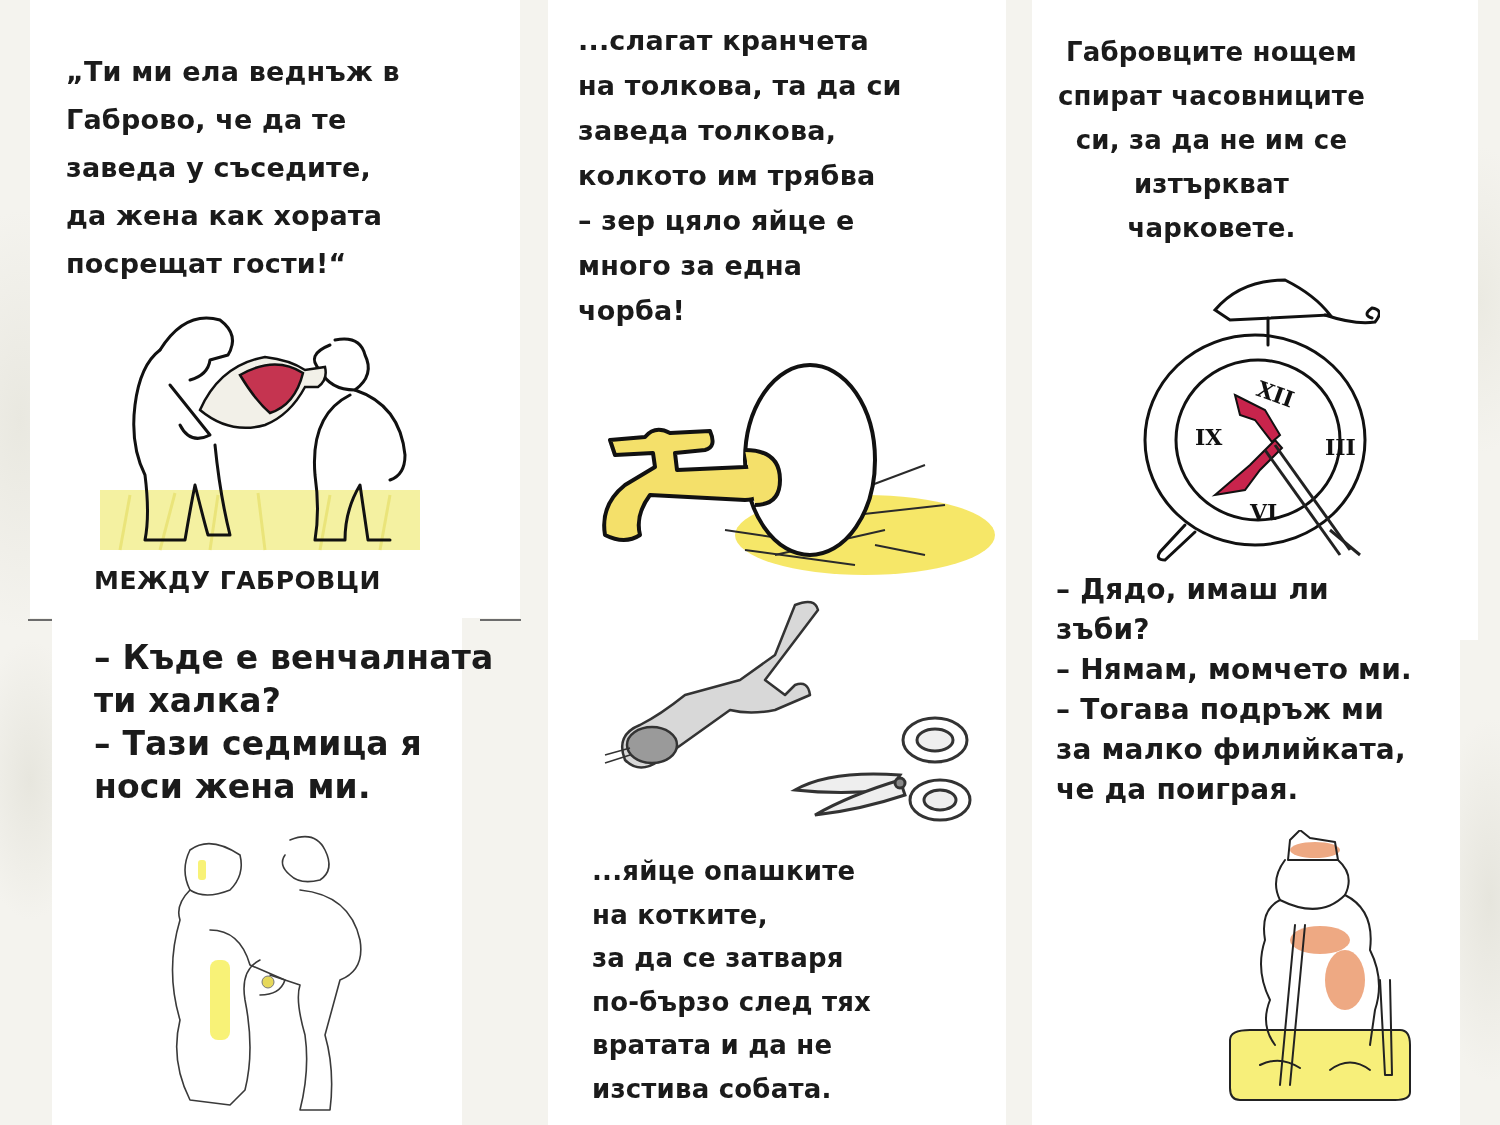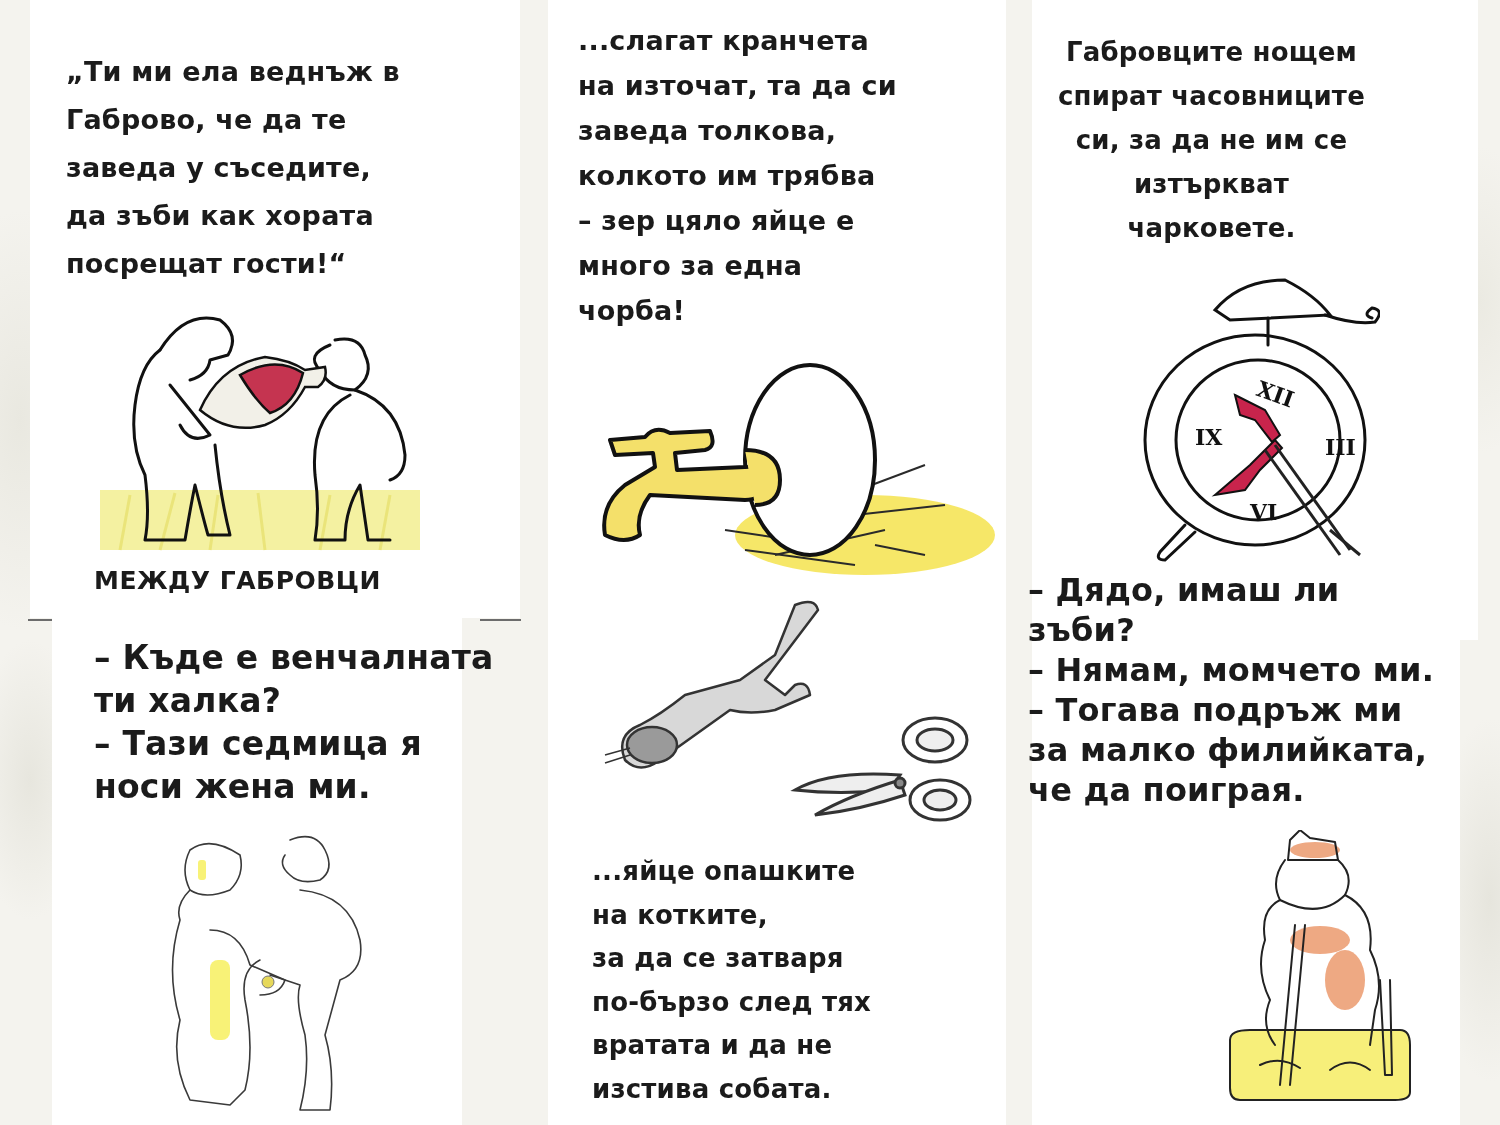--- a/index.html
+++ b/index.html
@@ -33,21 +33,21 @@
   .txt {
     position: absolute; font-weight: bold; font-size: 27px; line-height: 48px;
     letter-spacing: 0.2px; color: #1b1b1b; white-space: nowrap; margin: 0;
   }
   .txt span { display: block; }
   .t1 { left: 66px;  top: 48px; }
   .t2 { left: 578px; top: 18px; line-height: 45px; }
   .t3 { left: 1058px; top: 30px; line-height: 44px; font-size: 26px; text-align: center; }
   .t4 { left: 94px;  top: 636px; line-height: 43px; font-size: 33px; }
   .t5 { left: 592px; top: 850px; line-height: 43.5px; font-size: 26px; }
-  .t6 { left: 1028px; top: 570px; line-height: 40px; font-size: 32px; }
+  .t6 { left: 1056px; top: 570px; line-height: 40px; font-size: 28px; }
   .heading {
     position: absolute; left: 94px; top: 566px; font-weight: bold; font-size: 25px;
     letter-spacing: 0.5px; color: #1b1b1b; margin: 0; text-align: right;
   }
   .ill { position: absolute; }
 </style>
 </head>
 <body>
 
 <div class="bg-texture"></div>
@@ -59,27 +59,27 @@
 <div class="panel p5"></div>
 <div class="panel p6"></div>
 
 <div class="rule l"></div>
 <div class="rule r"></div>
 
 <div class="txt t1">
   <span>„Ти ми ела веднъж в</span>
   <span>Габрово, че да те</span>
   <span>заведа у съседите,</span>
-  <span>да зъби как хората</span>
+  <span>да жена как хората</span>
   <span>посрещат гости!“</span>
 </div>
 
 <div class="txt t2">
   <span>...слагат кранчета</span>
-  <span>на източат, та да си</span>
+  <span>на толкова, та да си</span>
   <span>заведа толкова,</span>
   <span>колкото им трябва</span>
   <span>– зер цяло яйце е</span>
   <span>много за една</span>
   <span>чорба!</span>
 </div>
 
 <div class="txt t3">
   <span>Габровците нощем</span>
   <span>спират часовниците</span>

